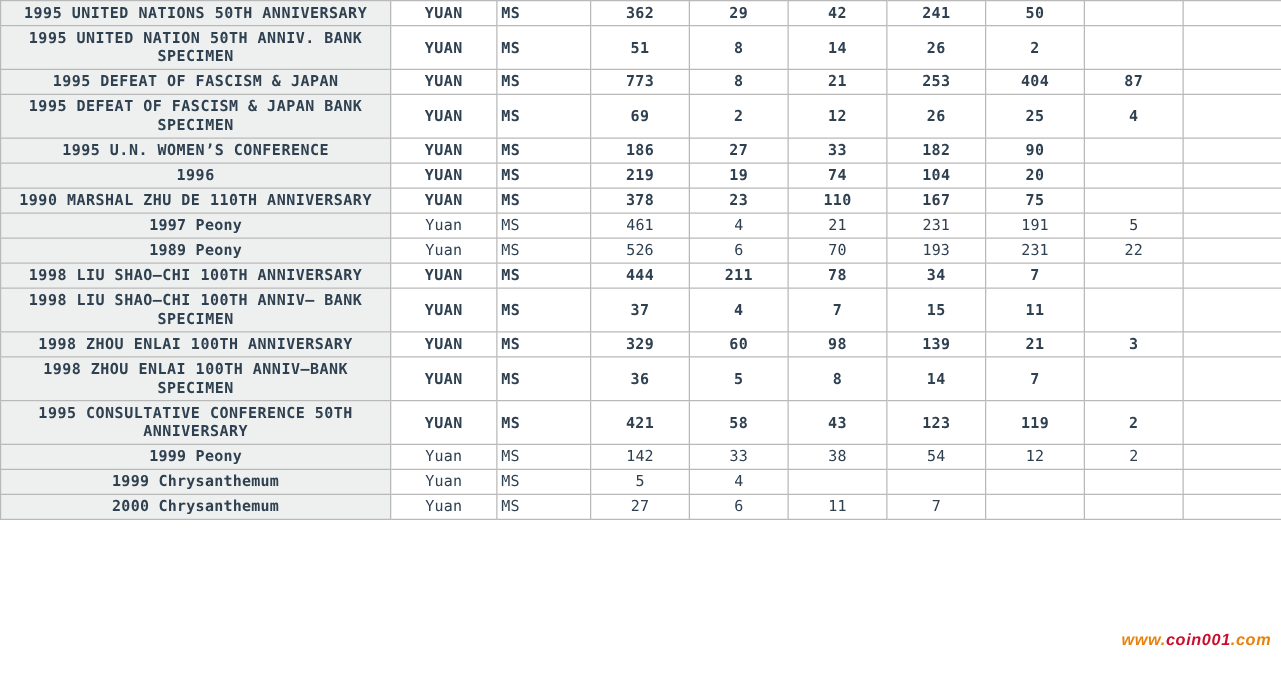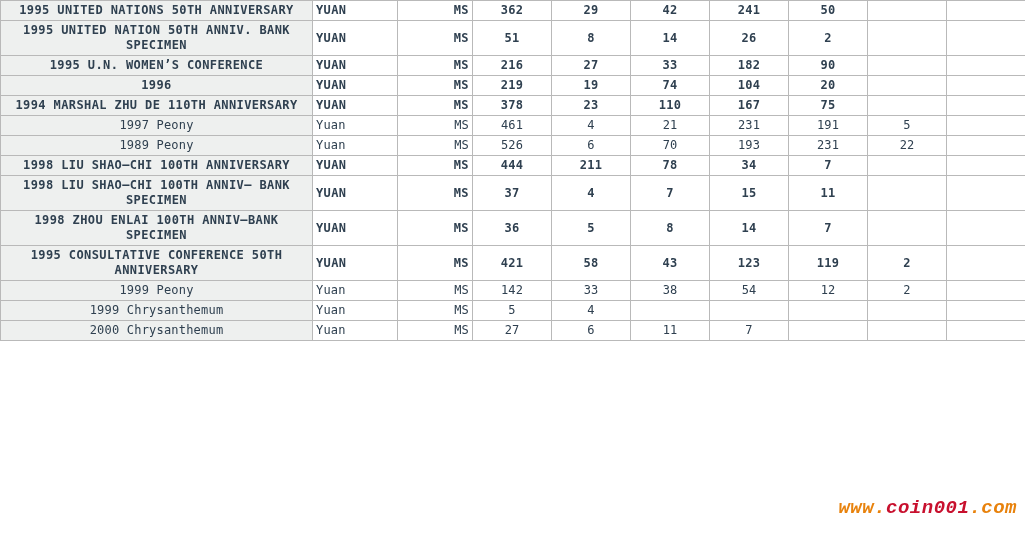--- a/index.html
+++ b/index.html
@@ -27,49 +27,50 @@
     line-height: 1.25;
   }
   td.desc {
     background: #eef0ef;
     text-align: center;
     font-weight: bold;
     letter-spacing: 0.4px;
     width: 305px;
   }
   td.desc.plain {
-    font-weight: normal;
+    font-weight: bold;
     letter-spacing: 0.2px;
   }
   td.cur {
+    text-align: center;
     width: 78px;
     font-weight: bold;
     letter-spacing: 0.4px;
   }
   td.cur.plain { font-weight: normal; letter-spacing: 0.2px; }
   td.grade {
-    text-align: right;
+    text-align: left;
     width: 68px;
     font-weight: bold;
     letter-spacing: 0.4px;
   }
   td.grade.plain { font-weight: normal; letter-spacing: 0.2px; }
   td.num {
     text-align: center;
     width: 72px;
     font-weight: bold;
     letter-spacing: 0.3px;
   }
   td.num.plain { font-weight: normal; letter-spacing: 0.1px; }
   .watermark {
     position: absolute;
     right: 8px;
     bottom: 24px;
-    font-family: Liberation Mono, monospace;
-    font-size: 19px;
+    font-family: Liberation Sans, sans-serif;
+    font-size: 13px;
     font-weight: bold;
     font-style: italic;
     letter-spacing: 0.5px;
     pointer-events: none;
   }
   .watermark .w1 { color: #e8820c; }
   .watermark .w2 { color: #c8102e; }
   .watermark .w3 { color: #e8820c; }
 </style>
 </head>
@@ -95,45 +96,69 @@
         <td class="grade">MS</td>
         <td class="num">51</td>
         <td class="num">8</td>
         <td class="num">14</td>
         <td class="num">26</td>
         <td class="num">2</td>
         <td class="num"></td>
         <td class="num"></td>
       </tr>
       <tr>
+        <td class="desc">1995 DEFEAT OF FASCISM &amp; JAPAN</td>
+        <td class="cur">YUAN</td>
+        <td class="grade">MS</td>
+        <td class="num">773</td>
+        <td class="num">8</td>
+        <td class="num">21</td>
+        <td class="num">253</td>
+        <td class="num">404</td>
+        <td class="num">87</td>
+        <td class="num"></td>
+      </tr>
+      <tr>
+        <td class="desc">1995 DEFEAT OF FASCISM &amp; JAPAN BANK SPECIMEN</td>
+        <td class="cur">YUAN</td>
+        <td class="grade">MS</td>
+        <td class="num">69</td>
+        <td class="num">2</td>
+        <td class="num">12</td>
+        <td class="num">26</td>
+        <td class="num">25</td>
+        <td class="num">4</td>
+        <td class="num"></td>
+      </tr>
+      <tr>
         <td class="desc">1995 U.N. WOMEN’S CONFERENCE</td>
         <td class="cur">YUAN</td>
         <td class="grade">MS</td>
-        <td class="num">216</td>
+        <td class="num">186</td>
         <td class="num">27</td>
         <td class="num">33</td>
         <td class="num">182</td>
         <td class="num">90</td>
         <td class="num"></td>
         <td class="num"></td>
       </tr>
       <tr>
         <td class="desc">1996</td>
         <td class="cur">YUAN</td>
         <td class="grade">MS</td>
         <td class="num">219</td>
         <td class="num">19</td>
         <td class="num">74</td>
         <td class="num">104</td>
         <td class="num">20</td>
         <td class="num"></td>
         <td class="num"></td>
       </tr>
       <tr>
-        <td class="desc">1994 MARSHAL ZHU DE 110TH ANNIVERSARY</td>
+        <td class="desc">1990 MARSHAL ZHU DE 110TH ANNIVERSARY</td>
         <td class="cur">YUAN</td>
         <td class="grade">MS</td>
         <td class="num">378</td>
         <td class="num">23</td>
         <td class="num">110</td>
         <td class="num">167</td>
         <td class="num">75</td>
         <td class="num"></td>
         <td class="num"></td>
       </tr>
@@ -176,20 +201,32 @@
       <tr>
         <td class="desc">1998 LIU SHAO–CHI 100TH ANNIV– BANK SPECIMEN</td>
         <td class="cur">YUAN</td>
         <td class="grade">MS</td>
         <td class="num">37</td>
         <td class="num">4</td>
         <td class="num">7</td>
         <td class="num">15</td>
         <td class="num">11</td>
         <td class="num"></td>
+        <td class="num"></td>
+      </tr>
+      <tr>
+        <td class="desc">1998 ZHOU ENLAI 100TH ANNIVERSARY</td>
+        <td class="cur">YUAN</td>
+        <td class="grade">MS</td>
+        <td class="num">329</td>
+        <td class="num">60</td>
+        <td class="num">98</td>
+        <td class="num">139</td>
+        <td class="num">21</td>
+        <td class="num">3</td>
         <td class="num"></td>
       </tr>
       <tr>
         <td class="desc">1998 ZHOU ENLAI 100TH ANNIV–BANK SPECIMEN</td>
         <td class="cur">YUAN</td>
         <td class="grade">MS</td>
         <td class="num">36</td>
         <td class="num">5</td>
         <td class="num">8</td>
         <td class="num">14</td>

